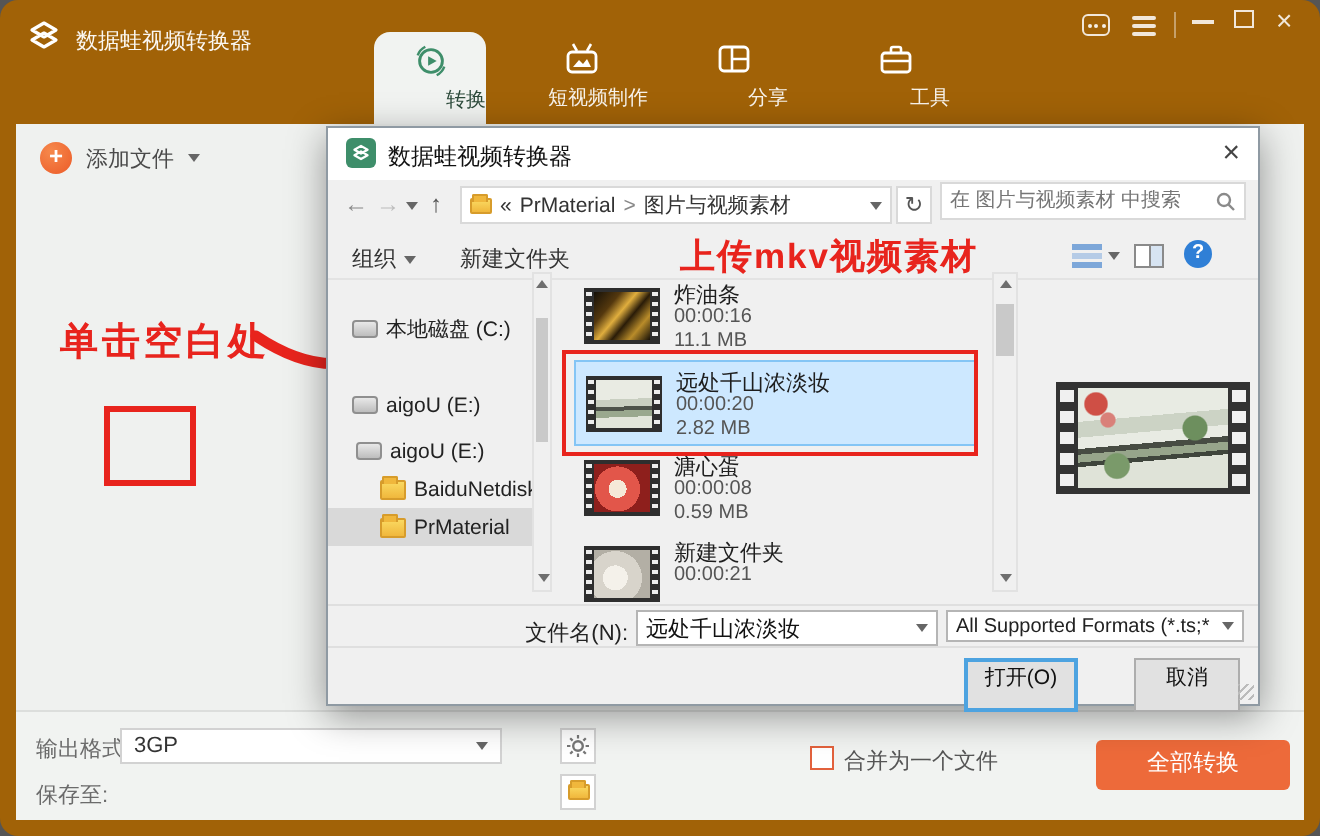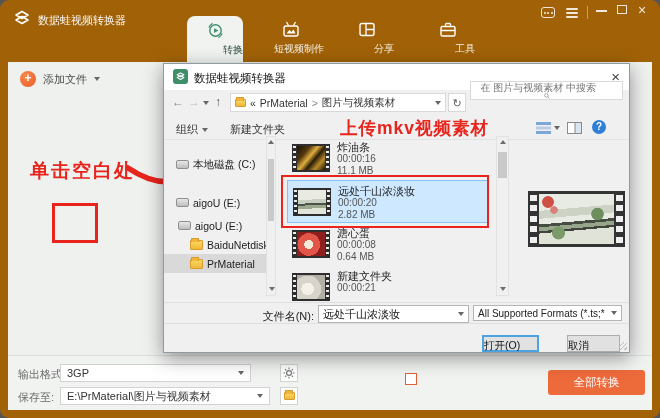--- a/index.html
+++ b/index.html
@@ -39,21 +39,21 @@
 
   
   #dialog { left:163px; top:63px; width:467px; height:290px; background:#f0f0f0; border:1px solid #8f9aa3; box-shadow:0 5px 18px rgba(0,0,0,.4); }
   .dlg-titlebar { left:0; top:0; width:100%; height:26px; background:#fff; }
   .dlg-appicon { left:9px; top:5px; width:15px; height:15px; background:#3e8e6a; border-radius:3px; display:flex; align-items:center; justify-content:center; }
   .dlg-title { left:30px; top:7px; font-size:11.5px; color:#111; }
   .dlg-close { right:9px; top:4px; font-size:15px; color:#444; }
   .navglyph { font-size:12px; color:#8a8a8a; }
   .addrbox { left:66px; top:29px; width:216px; height:19px; background:#fff; border:1px solid #d9d9d9; display:flex; align-items:center; gap:4px; padding:0 4px; font-size:10.5px; color:#333; }
   .refbtn { left:284px; top:29px; width:18px; height:19px; background:#fff; border:1px solid #d9d9d9; text-align:center; font-size:11px; color:#555; line-height:18px; }
-  .searchbox { left:306px; top:17px; width:153px; height:19px; background:#fff; border:1px solid #d9d9d9; display:flex; align-items:center; padding:0 4px;flex-direction:column; }
+  .searchbox { left:306px; top:27px; width:153px; height:19px; background:#fff; border:1px solid #d9d9d9; display:flex; align-items:center; padding:0 4px; }
   .searchbox input { flex:1; border:none; outline:none; font-size:10px; color:#555; font-family:"Liberation Sans",sans-serif; background:transparent; min-width:0; }
   .tool-label { font-size:11px; color:#333; }
   .red-note-mid { left:176px; top:52px; font-size:17.5px; font-weight:bold; color:#e8241d; letter-spacing:1px; z-index:5; }
   .toolbar-line { left:0; top:75px; width:100%; height:1px; background:#e3e3e3; }
   .helpcirc { width:14px; height:14px; border-radius:50%; background:#2f7fd6; color:#fff; font-size:10px; font-weight:bold; text-align:center; line-height:14px; }
 
   
   .tree-row { position:absolute; left:0; width:112px; height:19px; display:flex; align-items:center; font-size:10.5px; color:#222; }
   .tree-row.sel { background:#d9d9d9; }
   .icon-desktop { width:13px; height:10px; border:1.5px solid #3a6ea5; background:#9fc6ea; border-radius:1px; }
@@ -93,21 +93,21 @@
       radial-gradient(circle at 26% 78%, #7a9a6a 0 9%, rgba(0,0,0,0) 10%),
       linear-gradient(175deg,#e8ebe3 0 30%,#ccd3c5 30% 44%,#e8ebe3 44% 54%,#474c43 54% 59%,#97a58b 59% 66%,#3f453c 66% 70%,#dfe3d8 70% 100%); }
 
   
   .dlg-footer-line { left:0; top:238px; width:100%; height:1px; background:#dfdfdf; }
   .fn-label { left:92px; top:245px; width:58px; font-size:11px; color:#222; text-align:right; }
   .fn-input { left:154px; top:241px; width:151px; height:18px; background:#fff; border:1px solid #b5b5b5; display:flex; align-items:center; padding:0 4px; }
   .fn-input input { flex:1; border:none; outline:none; font-size:11px; color:#111; font-family:"Liberation Sans",sans-serif; background:transparent; min-width:0; }
   .fmt-select { left:309px; top:241px; width:149px; height:16px; background:#fff; border:1px solid #b5b5b5; display:flex; align-items:center; padding:0 4px; font-size:10px; color:#222; overflow:hidden; white-space:nowrap; }
   .btn-line { left:0; top:259px; width:100%; height:1px; background:#dfdfdf; }
-  .dlg-btn { height:17px; background:#e1e1e1; font-size:10.5px; color:#111; line-height:17px;margin-top:6px; }
+  .dlg-btn { height:27px; background:#e1e1e1; font-size:10.5px; color:#111; text-align:center; line-height:17px; }
   .btn-open { left:318px; top:265px; width:57px; border:2px solid #4da3e0; }
   .btn-cancel { left:403px; top:265px; width:53px; border:1px solid #adadad; line-height:18px; }
   .grip { right:2px; bottom:2px; width:8px; height:8px; background:repeating-linear-gradient(135deg,#bbb 0 1px,transparent 1px 3px); }
 </style>
 </head>
 <body>
 
 <div id="stage">
 
   <svg class="abs" style="left:12px;top:8px" width="20" height="20" viewBox="0 0 20 20">
@@ -187,28 +187,25 @@
         <span>3GP</span>
         <div class="caret sm"></div>
       </div>
       <div class="abs sqbtn" style="left:272px;top:8px">
         <svg width="12" height="12" viewBox="0 0 12 12">
           <circle cx="6" cy="6" r="2.4" fill="none" stroke="#777" stroke-width="1.2"></circle>
           <path d="M6 0.5 V2.2 M6 9.8 V11.5 M0.5 6 H2.2 M9.8 6 H11.5 M2.1 2.1 L3.3 3.3 M8.7 8.7 L9.9 9.9 M9.9 2.1 L8.7 3.3 M3.3 8.7 L2.1 9.9" stroke="#777" stroke-width="1.1"></path>
         </svg>
       </div>
       <div class="abs brow-label" style="left:10px;top:34px">保存至:</div>
-      <div class="abs bselect" style="left:52px;top:31px;width:210px">
-        <span>E:\PrMaterial\图片与视频素材</span>
-        <div class="caret sm"></div>
-      </div>
       <div class="abs sqbtn" style="left:272px;top:31px">
         <div class="icon-folder" style="width:11px;height:8px"></div>
       </div>
       <div class="abs chk" style="left:397px;top:317px;top:17px;left:397px"></div>
+      <div class="abs brow-label" style="left:414px;top:17px;color:#555">合并为一个文件</div>
       <div class="abs convert-btn" style="left:540px;top:14px">全部转换</div>
     </div>
   </div>
 
   <div class="abs" id="dialog">
     <div class="abs dlg-titlebar"></div>
     <div class="abs dlg-appicon">
       <svg width="11" height="11" viewBox="0 0 20 20">
           <path d="M4 7 L10 3.5 L16 7 L10 10.5 Z M4 12 L10 8.5 L16 12 L10 15.5 Z" fill="none" stroke="#fff" stroke-width="2" stroke-linejoin="round"></path>
         </svg>
@@ -298,21 +295,21 @@
       <div class="fdur">00:00:20</div>
       <div class="fsize">2.82 MB</div>
     </div>
     <div class="abs red-box-file"></div>
     <div class="file-row" style="top:159px">
       <div class="strip">
           <div class="img t3"></div>
         </div>
       <div class="fname">溏心蛋</div>
       <div class="fdur">00:00:08</div>
-      <div class="fsize">0.64 MB</div>
+      <div class="fsize">0.59 MB</div>
     </div>
     <div class="file-row" style="top:202px;height:36px;overflow:hidden">
       <div class="strip">
           <div class="img t4"></div>
         </div>
       <div class="fname">新建文件夹</div>
       <div class="fdur">00:00:21</div>
     </div>
     <div class="abs scrollbar" style="left:332px;top:72px;width:13px;height:160px">
       <div class="tri-up"></div>

